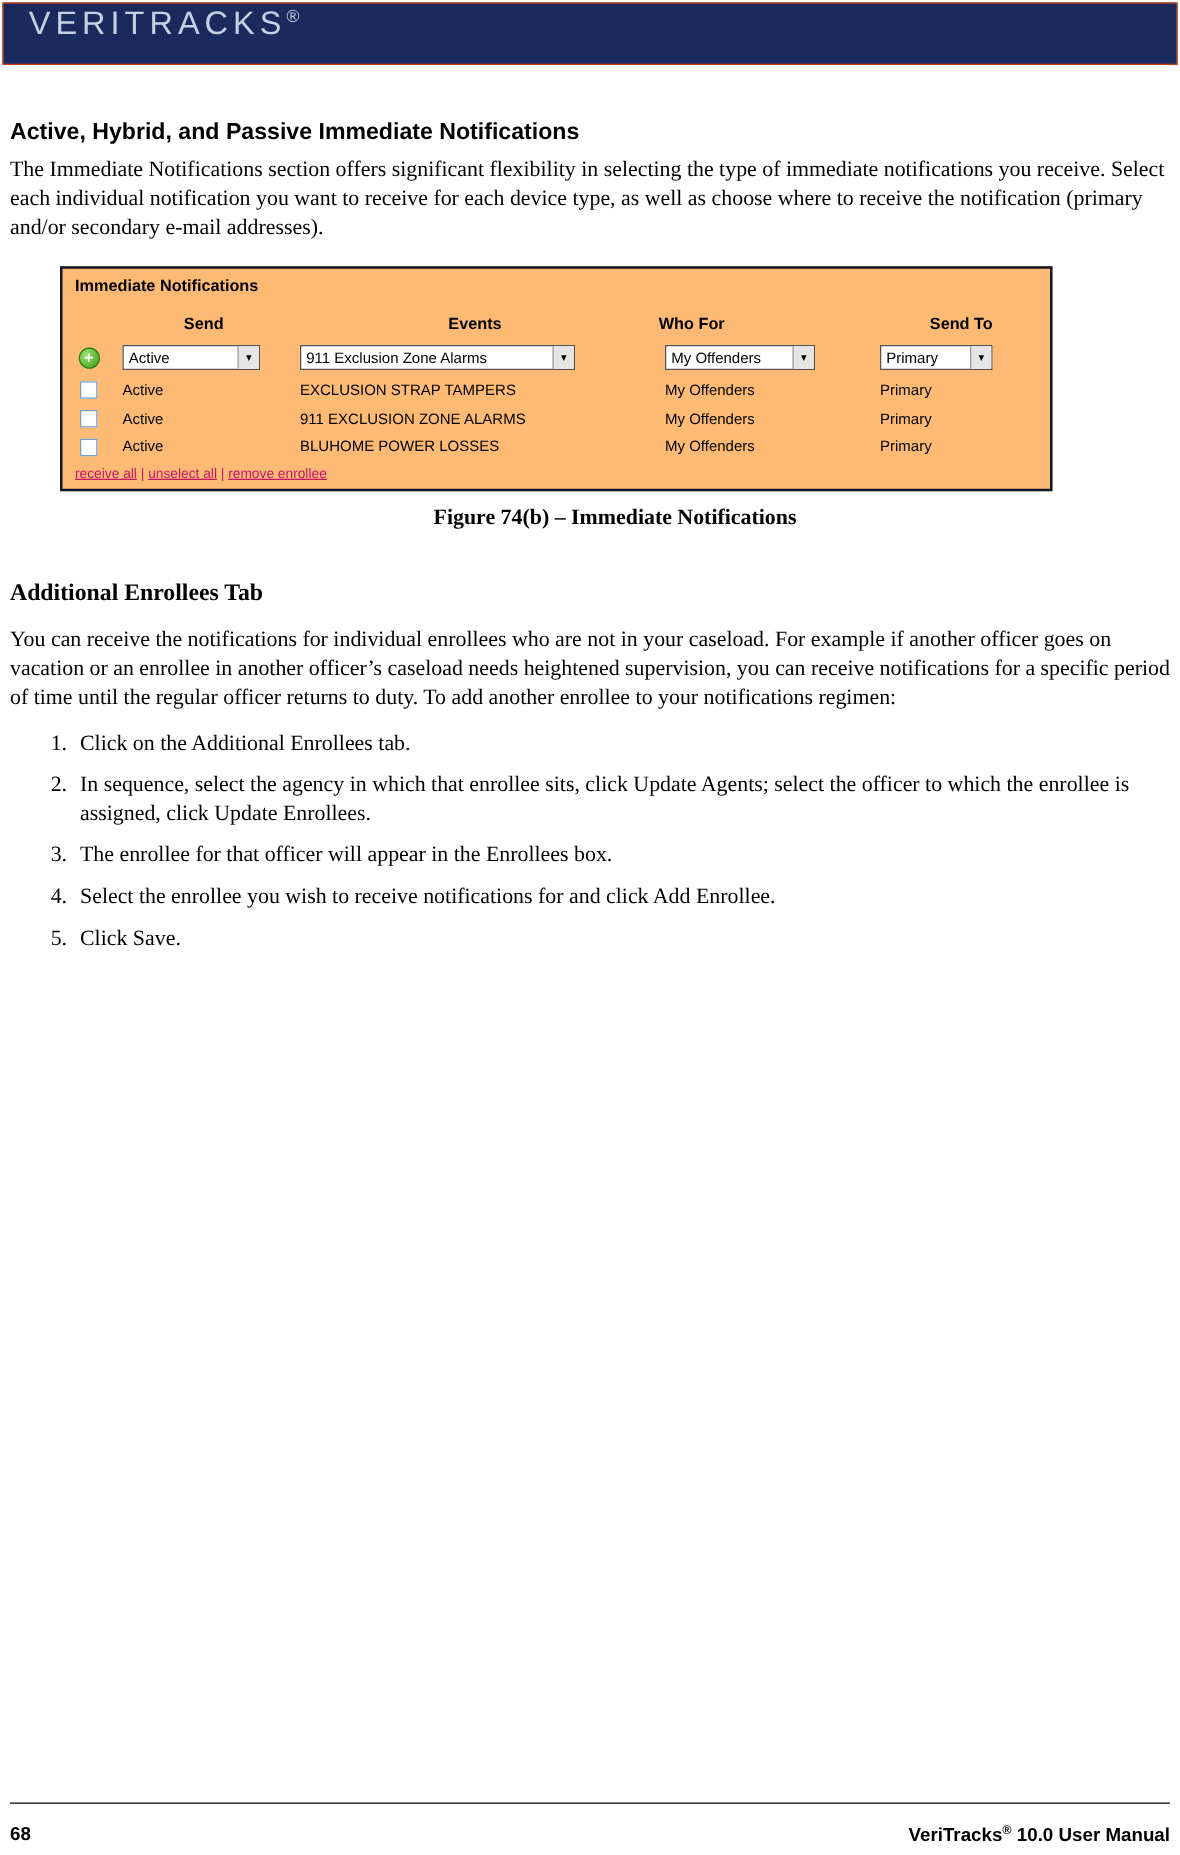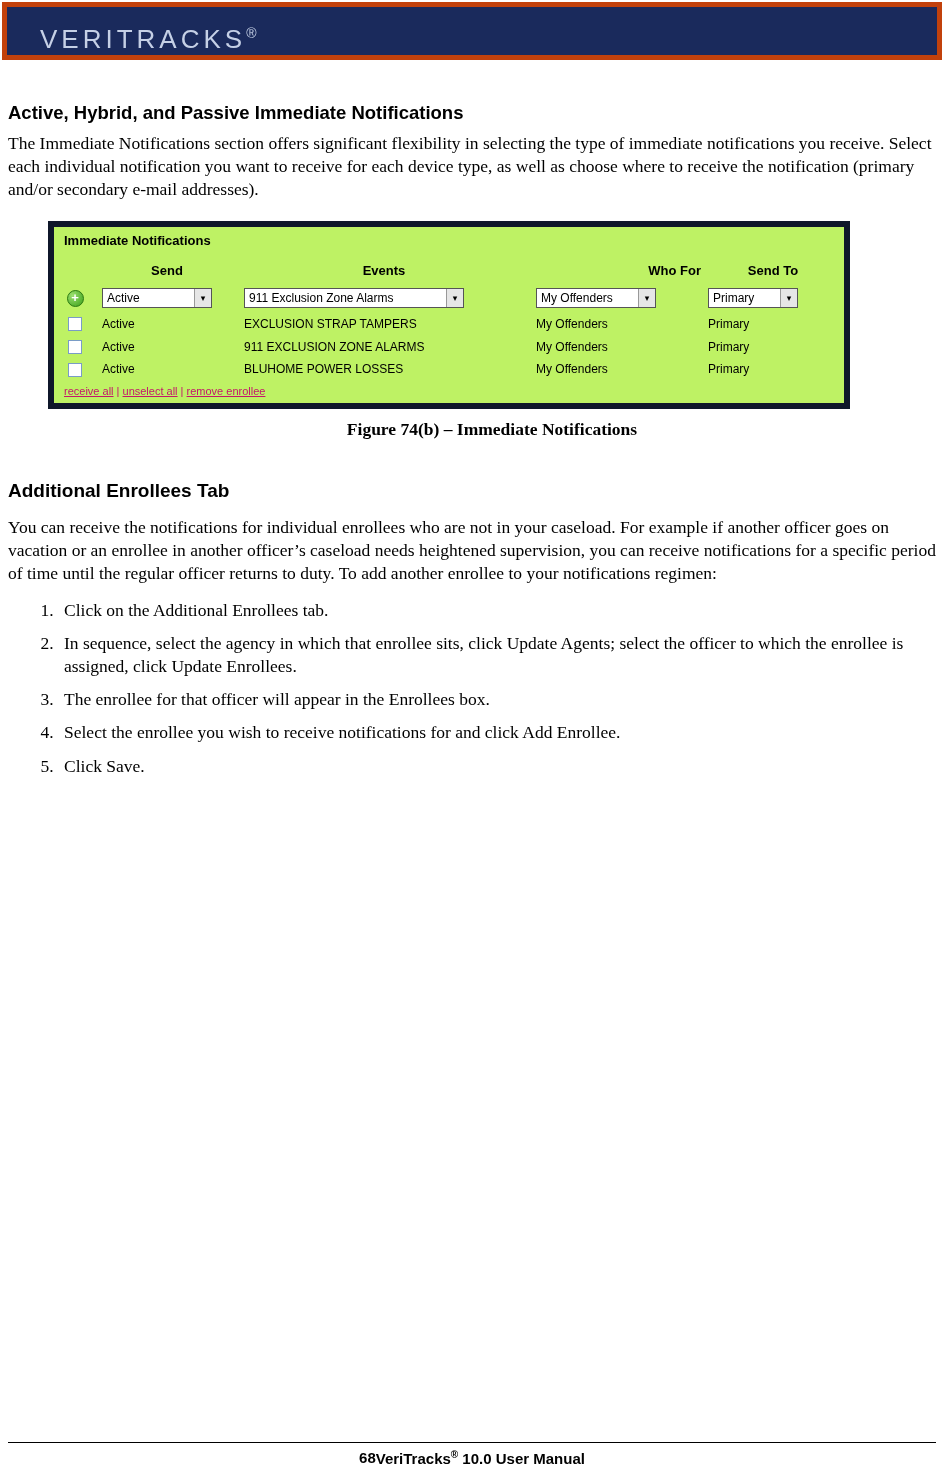--- a/index.html
+++ b/index.html
@@ -7,25 +7,25 @@
     padding: 0;
     font-family: "Times New Roman", Times, serif;
     font-size: 17.5px;
     color: #000;
     background: #fff;
     width: 944px;
   }
   .header-bar {
     background: #1a2a5c;
     height: 48px;
-    border: 5px solid #c2410c;
+    border: 1px solid #c2410c;
     margin: 2px;
     display: flex;
-    align-items: flex-end;
-    padding-left: 33px;
+    align-items: flex-start;
+    padding-left: 20px;
   }
   .brand {
     font-family: "Arial Narrow", Arial, sans-serif;
     letter-spacing: 4px;
     font-size: 26px;
     color: #c5d0e6;
     font-weight: 300;
   }
   .brand .reg {
     font-size: 14px;
@@ -42,26 +42,26 @@
     margin: 10px 0 8px 0;
   }
   p {
     margin: 6px 0 14px 0;
     line-height: 1.32;
   }
   .fig-wrap {
     margin: 20px 0 10px 40px;
   }
   .fig-box {
-    border: 6px solid #0f172a;
+    border: 2px solid #0f172a;
     width: 790px;
     font-family: Verdana, Arial, sans-serif;
     font-size: 12px;
     padding: 4px 0 2px 0;
-    background: #bef264;
+    background: #fdba74;
   }
   .fig-title {
     font-weight: bold;
     font-size: 13px;
     padding: 2px 10px 14px 10px;
     font-family: Verdana, Arial, sans-serif;
   }
   table.notif {
     width: 100%;
     border-collapse: collapse;
@@ -132,43 +132,43 @@
   }
   .links-row span.lnk { text-decoration: underline; cursor: pointer; }
   .fig-caption {
     text-align: center;
     font-weight: bold;
     font-size: 17.5px;
     margin: 10px 0 40px 0;
     font-family: "Times New Roman", Times, serif;
   }
   h2.sans-head {
-    font-family: Liberation Sans, sans-serif;
+    font-family: Liberation Serif, serif;
     font-size: 19px;
     font-weight: bold;
     margin: 30px 0 14px 0;
   }
   ol.steps {
     margin: 6px 0 0 24px;
     padding-left: 26px;
   }
   ol.steps li {
     padding-left: 6px;
     margin-bottom: 10px;
     line-height: 1.32;
   }
   .footer {
     position: absolute;
     top: 1442px;
     left: 8px;
     right: 8px;
     border-top: 1px solid #000;
-    padding-top: 6px;
-    display: flex;
-    justify-content: center;
+    padding-top: 16px;
+    display: flex;
+    justify-content: space-between;
     font-family: Arial, Helvetica, sans-serif;
     font-size: 15px;
     font-weight: bold;
   }
   .footer .sup { font-size: 10px; vertical-align: super; }
 </style>
 </head>
 <body>
 
 <div class="header-bar">
@@ -184,21 +184,21 @@
 
   <div class="fig-wrap">
     <div class="fig-box">
       <div class="fig-title">Immediate Notifications</div>
       <table class="notif">
         <tbody>
             <tr>
           <th style="width:40px;"></th>
           <th style="width:140px; text-align:center;">Send</th>
           <th style="width:290px; text-align:center;">Events</th>
-          <th style="width:170px; text-align:right;">Who For</th>
+          <th style="width:170px; text-align:left;">Who For</th>
           <th style="text-align:center;">Send To</th>
         </tr>
         <tr>
           <td style="text-align:center;">
             <span class="add-btn">+</span>
           </td>
           <td>
             <div class="dd type">
               <span>Active</span>
               <span class="arrow">▾</span>

